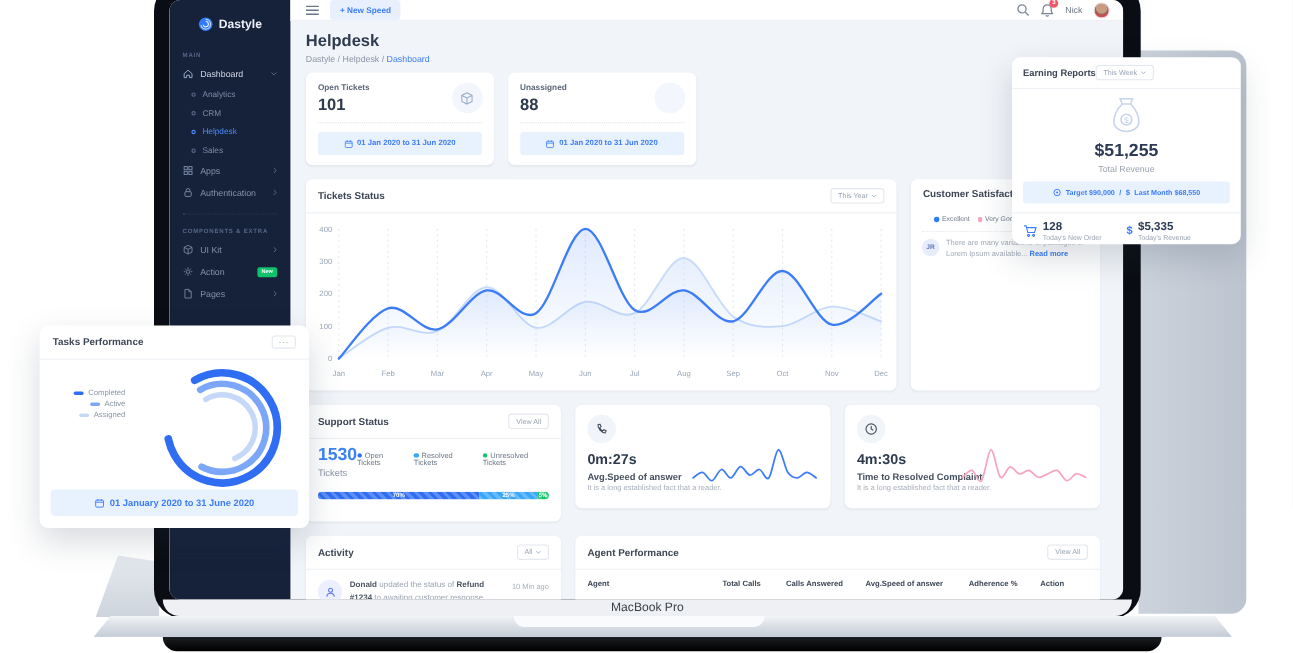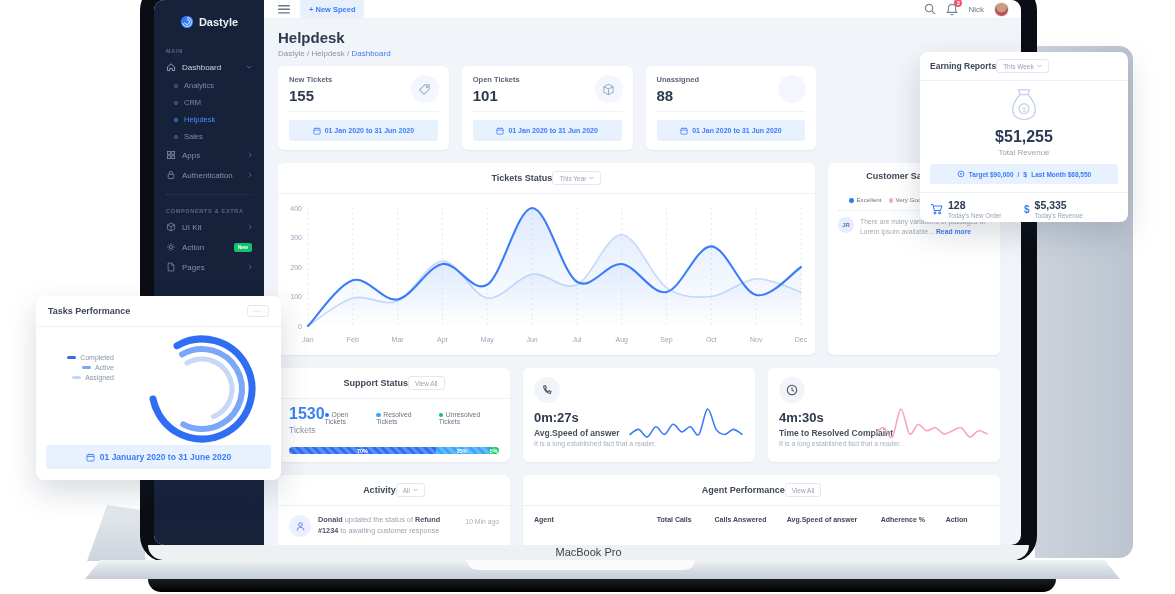--- a/index.html
+++ b/index.html
@@ -48,21 +48,21 @@
   .nick{font-size:8px;color:#6b7684}
   .avatar{width:15px;height:15px;border-radius:50%;border:1px solid #e8e8e8;cursor:pointer;
     background:radial-gradient(circle at 50% 32%,#c99c82 0 44%,#8d6a5e 52%,#8d6a5e 55%,#ce4b52 58%)}
 
   .content{padding:10px 21px 0 14px}
   .page-title{font-size:15px;font-weight:700;color:#2e3a4e}
   .crumbs{margin-top:3px;font-size:8px;color:#8a94a5}
   .crumbs .cur{color:#3b7cf7}
 
   .panel{background:#fff;border-radius:6px;box-shadow:0 1px 2px rgba(30,45,70,.06)}
-  .panel-head{display:flex;align-items:center;justify-content:center;padding:8px 11px;border-bottom:1px solid #eef1f5}
+  .panel-head{display:flex;align-items:center;justify-content:space-between;padding:8px 11px;border-bottom:1px solid #eef1f5}
   .panel-title{font-size:9px;font-weight:700;color:#3d4756}
   .pill-btn{display:inline-flex;align-items:center;gap:3px;border:1px solid #e3e8ef;background:#fff;border-radius:3px;
     padding:2.5px 6px;font-size:6.5px;color:#98a3b3;cursor:pointer}
 
   
   .stats{display:grid;grid-template-columns:repeat(4,1fr);gap:13px;margin-top:8px}
   .stat-card{position:relative;background:#fff;border-radius:6px;box-shadow:0 1px 2px rgba(30,45,70,.06);padding:9px 11px;height:84px}
   .stat-label{font-size:7.5px;font-weight:700;color:#5b6678}
   .stat-value{font-size:15px;font-weight:700;color:#2e3a4e;margin-top:3px}
   .stat-icon{position:absolute;right:10px;top:9px;width:28px;height:28px;border-radius:50%;background:#f3f7fd;
@@ -83,21 +83,21 @@
   .sat-legend{display:flex;justify-content:center;gap:7px;font-size:6.2px;color:#6b7684;margin-top:6px}
   .dot{width:4.5px;height:4.5px;border-radius:50%;display:inline-block;margin-right:2.5px;vertical-align:middle}
   .sat-note{border-top:1px dotted #e2e8ef;margin:7px 0 0;padding:6px 0 0;display:flex;gap:6px}
   .jr{width:16px;height:16px;min-width:16px;border-radius:50%;background:#e8edfb;color:#5d77b8;font-size:6px;font-weight:700;
     display:flex;align-items:center;justify-content:center}
   .note-text{font-size:6.8px;color:#a2abb8;line-height:1.45}
   .read-more{color:#3b7cf7;font-weight:600;cursor:pointer}
 
   
   .row3{display:grid;grid-template-columns:repeat(3,1fr);gap:13px;margin-top:13px}
-  .support-panel{height:94px}
+  .support-panel{height:106px}
   .support-body{padding:7px 11px 0}
   .support-flex{display:flex;align-items:flex-start}
   .total{font-size:16px;font-weight:700;color:#3b82f6;line-height:1}
   .unit{font-size:8.5px;color:#8a94a5;margin-top:3px}
   .s-legend{flex:1;display:flex;justify-content:flex-end;gap:8px;font-size:6.8px;color:#6b7684;margin-top:5px}
   .s-bar{display:flex;height:7px;border-radius:4px;overflow:hidden;margin-top:12px}
   .seg{position:relative;height:100%;display:flex;align-items:center;justify-content:center;
     background-image:repeating-linear-gradient(45deg,rgba(255,255,255,.22) 0 3px,transparent 3px 6px)}
   .seg span{font-size:5.5px;color:#fff;font-weight:600}
   .metric-card{position:relative;padding:9px 11px;height:94px}
@@ -303,38 +303,20 @@
           <div class="page-title">Helpdesk</div>
           <div class="crumbs">
             <span>Dastyle</span>
             <span>/</span>
             <span>Helpdesk</span>
             <span>/</span>
             <span class="cur">Dashboard</span>
           </div>
 
           <div class="stats">
-            <div class="stat-card">
-              <div class="stat-label">New Tickets</div>
-              <div class="stat-value">155</div>
-              <span class="stat-icon">
-                <svg width="13" height="13" viewBox="0 0 15 15" fill="none" stroke="currentColor" stroke-width="1.2">
-                  <path d="M2 8 8 2h5v5l-6 6z"></path>
-                    <circle cx="10.5" cy="4.5" r="1"></circle>
-                </svg>
-              </span>
-              <div class="stat-divider"></div>
-              <div class="date-pill">
-                <svg width="8" height="8" viewBox="0 0 14 14" fill="none" stroke="#3b7cf7" stroke-width="1.3">
-                    <rect x="1.5" y="2.5" width="11" height="10" rx="1.5"></rect>
-                    <path d="M1.5 5.5h11M4.5 1v2.5M9.5 1v2.5"></path>
-                  </svg>
-                <span>01 Jan 2020 to 31 Jun 2020</span>
-              </div>
-            </div>
 
             <div class="stat-card">
               <div class="stat-label">Open Tickets</div>
               <div class="stat-value">101</div>
               <span class="stat-icon">
                 <svg width="13" height="13" viewBox="0 0 14 14" fill="none" stroke="currentColor" stroke-width="1.1">
                   <path d="M7 1.5 12 4v6L7 12.5 2 10V4z"></path>
                     <path d="M2 4l5 2.5L12 4M7 6.5V12.5"></path>
                 </svg>
               </span>

